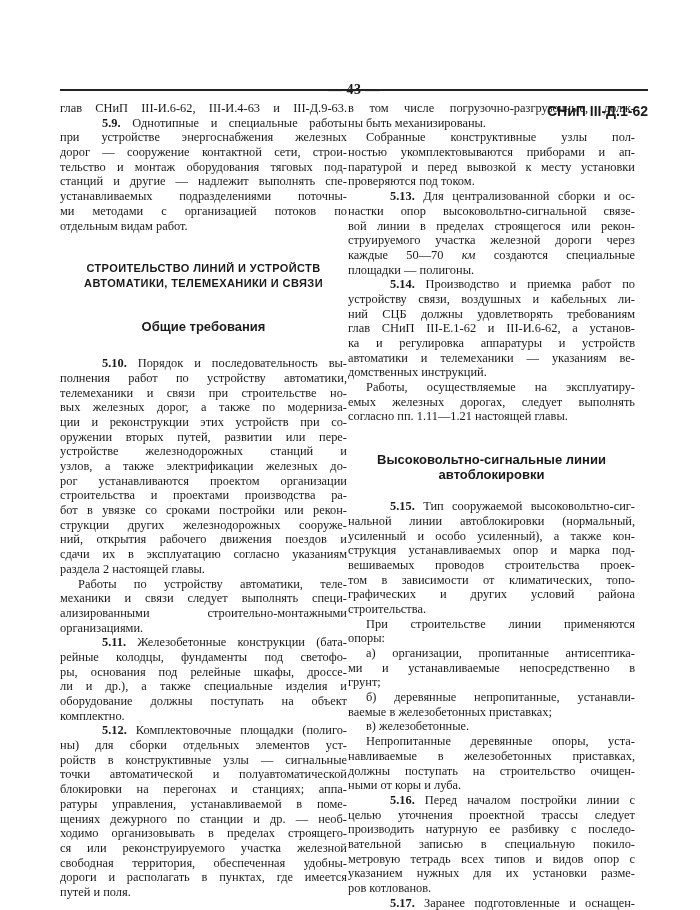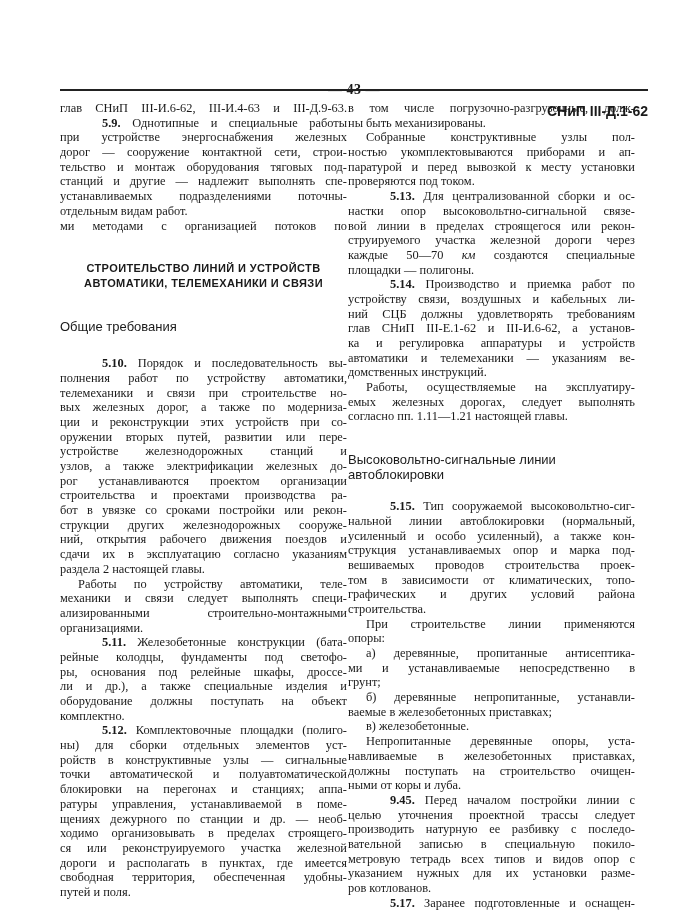--- a/index.html
+++ b/index.html
@@ -14,21 +14,21 @@
   .col { position: absolute; top: 101px; width: 287px; }
   .col.left { left: 60px; }
   .col.right { left: 348px; }
   .ln { display: block; font-size: 12.4px; line-height: 14.7px; height: 14.7px;
         white-space: nowrap; text-align: justify; text-align-last: justify; }
   .ln.last { text-align-last: left; }
   .ln.ind { padding-left: 18px; }
   .num { font-weight: bold; margin-left: 24px; }
   .heading { display: block; text-align: center; font-family: "Liberation Sans", sans-serif;
              font-weight: bold; font-size: 11px; line-height: 15px; letter-spacing: 0.4px; }
-  .subheading { display: block; text-align: left; font-weight: normal; font-size: 13px;
+  .subheading { display: block; text-align: center; font-weight: bold; font-size: 13px;
                 line-height: 15px; font-family: "Liberation Sans", sans-serif; }
   .gap-lg { display: block; height: 28px; }
   .gap-md { display: block; height: 22px; }
   .gap-sm { display: block; height: 17px; }
   .it { font-style: italic; margin-top: 39px; }
 </style>
 </head>
 <body>
 
 <div class="header">
@@ -40,22 +40,22 @@
 <div class="col left">
   <span class="ln">глав СНиП III-И.6-62, III-И.4-63 и III-Д.9-63.</span>
 
   <div>
     <span class="ln ind"><span class="num">5.9.</span><span> Однотипные и специальные работы</span></span>
     <span class="ln">при устройстве энергоснабжения железных</span>
     <span class="ln">дорог — сооружение контактной сети, строи-</span>
     <span class="ln">тельство и монтаж оборудования тяговых под-</span>
     <span class="ln">станций и другие — надлежит выполнять спе-</span>
     <span class="ln">устанавливаемых подразделениями поточны-</span>
+    <span class="ln">ми методами с организацией потоков по</span>
     <span class="ln last">отдельным видам работ.</span>
-    <span class="ln">ми методами с организацией потоков по</span>
   </div>
 
   <span class="gap-lg"></span>
   <span class="heading">СТРОИТЕЛЬСТВО ЛИНИЙ И УСТРОЙСТВ</span>
   <span class="heading">АВТОМАТИКИ, ТЕЛЕМЕХАНИКИ И СВЯЗИ</span>
   <span class="gap-lg"></span>
   <span class="subheading">Общие требования</span>
   <span class="gap-md"></span>
 
   <div>
@@ -95,22 +95,22 @@
   <div>
     <span class="ln ind"><span class="num">5.12.</span><span> Комплектовочные площадки (полиго-</span></span>
     <span class="ln">ны) для сборки отдельных элементов уст-</span>
     <span class="ln">ройств в конструктивные узлы — сигнальные</span>
     <span class="ln">точки автоматической и полуавтоматической</span>
     <span class="ln">блокировки на перегонах и станциях; аппа-</span>
     <span class="ln">ратуры управления, устанавливаемой в поме-</span>
     <span class="ln">щениях дежурного по станции и др. — необ-</span>
     <span class="ln">ходимо организовывать в пределах строящего-</span>
     <span class="ln">ся или реконструируемого участка железной</span>
+    <span class="ln">свободная территория, обеспеченная удобны-</span>
     <span class="ln">дороги и располагать в пунктах, где имеется</span>
-    <span class="ln">свободная территория, обеспеченная удобны-</span>
     <span class="ln last">путей и поля.</span>
   </div>
 
 </div>
 
 <div class="col right">
   <div>
     <span class="ln">в том числе погрузочно-разгрузочные, долж-</span>
     <span class="ln last">ны быть механизированы.</span>
   </div>
@@ -163,42 +163,42 @@
     <span class="ln last">строительства.</span>
   </div>
 
   <div>
     <span class="ln ind">При строительстве линии применяются</span>
     <span class="ln last">опоры:</span>
   </div>
 
   <div>
     <div>
-      <span class="ln ind">а) деревянные, пропитанные антисептика-</span>
+      <span class="ln ind">а) организации, пропитанные антисептика-</span>
       <span class="ln">ми и устанавливаемые непосредственно в</span>
       <span class="ln last">грунт;</span>
     </div>
     <div>
       <span class="ln ind">б) деревянные непропитанные, устанавли-</span>
       <span class="ln last">ваемые в железобетонных приставках;</span>
     </div>
     <div>
       <span class="ln ind last">в) железобетонные.</span>
     </div>
   </div>
 
   <div>
     <span class="ln ind">Непропитанные деревянные опоры, уста-</span>
     <span class="ln">навливаемые в железобетонных приставках,</span>
     <span class="ln">должны поступать на строительство очищен-</span>
     <span class="ln last">ными от коры и луба.</span>
   </div>
 
   <div>
-    <span class="ln ind"><span class="num">9.45.</span><span> Перед началом постройки линии с</span></span>
+    <span class="ln ind"><span class="num">5.16.</span><span> Перед началом постройки линии с</span></span>
     <span class="ln">целью уточнения проектной трассы следует</span>
     <span class="ln">производить натурную ее разбивку с последо-</span>
     <span class="ln">вательной записью в специальную покило-</span>
     <span class="ln">метровую тетрадь всех типов и видов опор с</span>
     <span class="ln">указанием нужных для их установки разме-</span>
     <span class="ln last">ров котлованов.</span>
   </div>
 
   <div>
     <span class="ln ind"><span class="num">5.17.</span><span> Заранее подготовленные и оснащен-</span></span>

